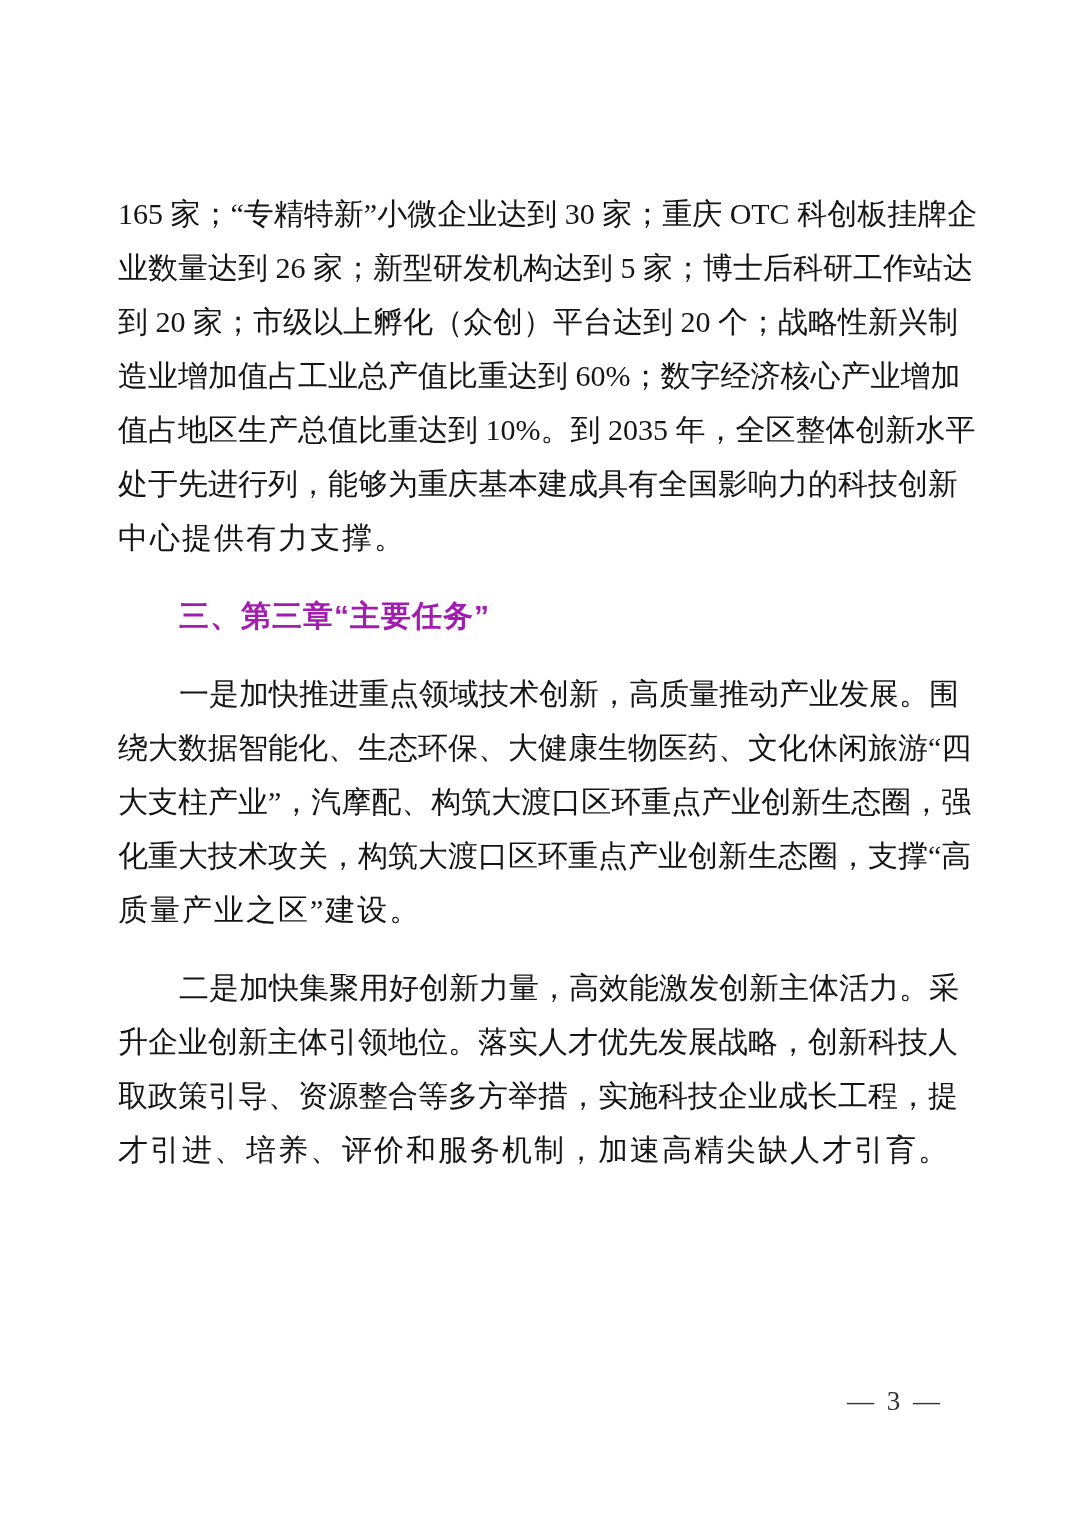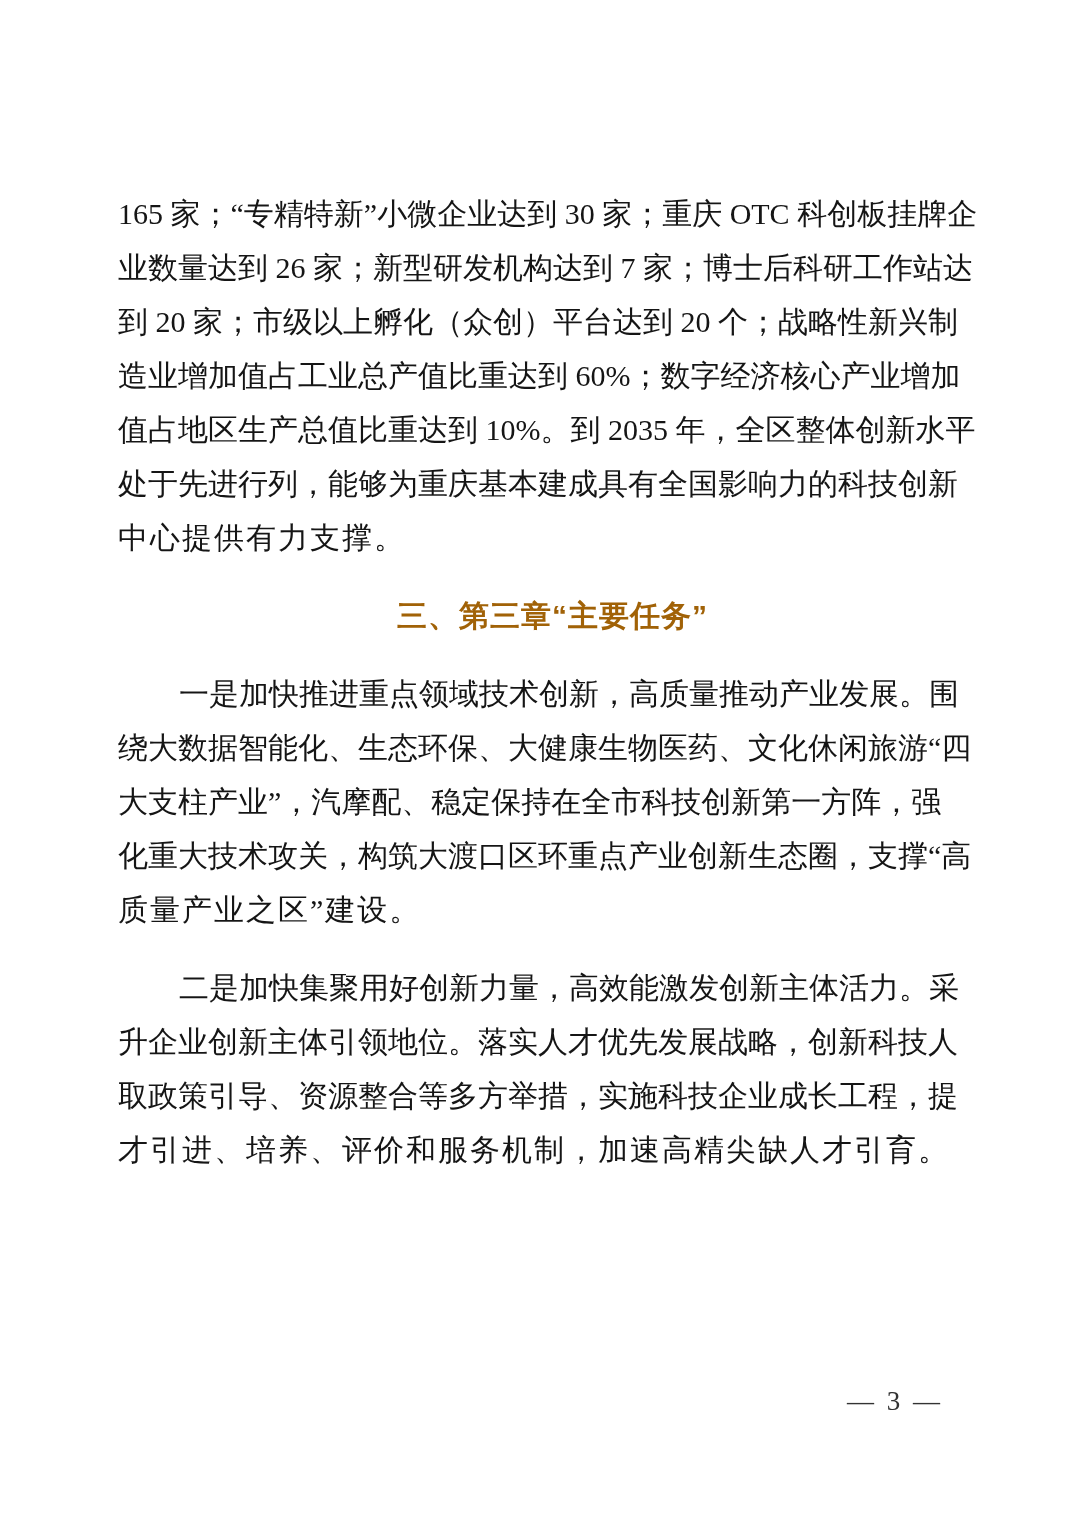--- a/index.html
+++ b/index.html
@@ -48,54 +48,53 @@
     text-align-last: left;
     letter-spacing: 2px;
   }
   .heading {
     height: 54px;
     line-height: 54px;
     padding-left: 61px;
     font-size: 30px;
     font-weight: 700;
     font-family: "Liberation Sans", "DejaVu Sans", sans-serif;
-    color: #a16207;
+    color: #a21caf;
     letter-spacing: 1px;
-    text-align: center;
   }
   .footer {
     position: absolute;
     top: 1388px;
     right: 131px;
     font-size: 27px;
     line-height: 27px;
     letter-spacing: 3px;
     color: #333333;
     font-family: "Liberation Serif", "DejaVu Serif", serif;
   }
 </style>
 </head>
 <body>
 
 <div class="page">
   <main class="content" id="doc-body">
       <div class="para">
         <div class="line">165 家；“专精特新”小微企业达到 30 家；重庆 OTC 科创板挂牌企</div>
-        <div class="line">业数量达到 26 家；新型研发机构达到 7 家；博士后科研工作站达</div>
+        <div class="line">业数量达到 26 家；新型研发机构达到 5 家；博士后科研工作站达</div>
         <div class="line">到 20 家；市级以上孵化（众创）平台达到 20 个；战略性新兴制</div>
         <div class="line">造业增加值占工业总产值比重达到 60%；数字经济核心产业增加</div>
         <div class="line">值占地区生产总值比重达到 10%。到 2035 年，全区整体创新水平</div>
         <div class="line">处于先进行列，能够为重庆基本建成具有全国影响力的科技创新</div>
         <div class="line short">中心提供有力支撑。</div>
       </div>
       <div class="heading">三、第三章“主要任务”</div>
       <div class="para">
         <div class="line indent">一是加快推进重点领域技术创新，高质量推动产业发展。围</div>
         <div class="line">绕大数据智能化、生态环保、大健康生物医药、文化休闲旅游“四</div>
-        <div class="line">大支柱产业”，汽摩配、稳定保持在全市科技创新第一方阵，强</div>
+        <div class="line">大支柱产业”，汽摩配、构筑大渡口区环重点产业创新生态圈，强</div>
         <div class="line">化重大技术攻关，构筑大渡口区环重点产业创新生态圈，支撑“高</div>
         <div class="line short">质量产业之区”建设。</div>
       </div>
       <div class="para">
         <div class="line indent">二是加快集聚用好创新力量，高效能激发创新主体活力。采</div>
         <div class="line">升企业创新主体引领地位。落实人才优先发展战略，创新科技人</div>
         <div class="line">取政策引导、资源整合等多方举措，实施科技企业成长工程，提</div>
         <div class="line short">才引进、培养、评价和服务机制，加速高精尖缺人才引育。</div>
       </div>
     </main>

